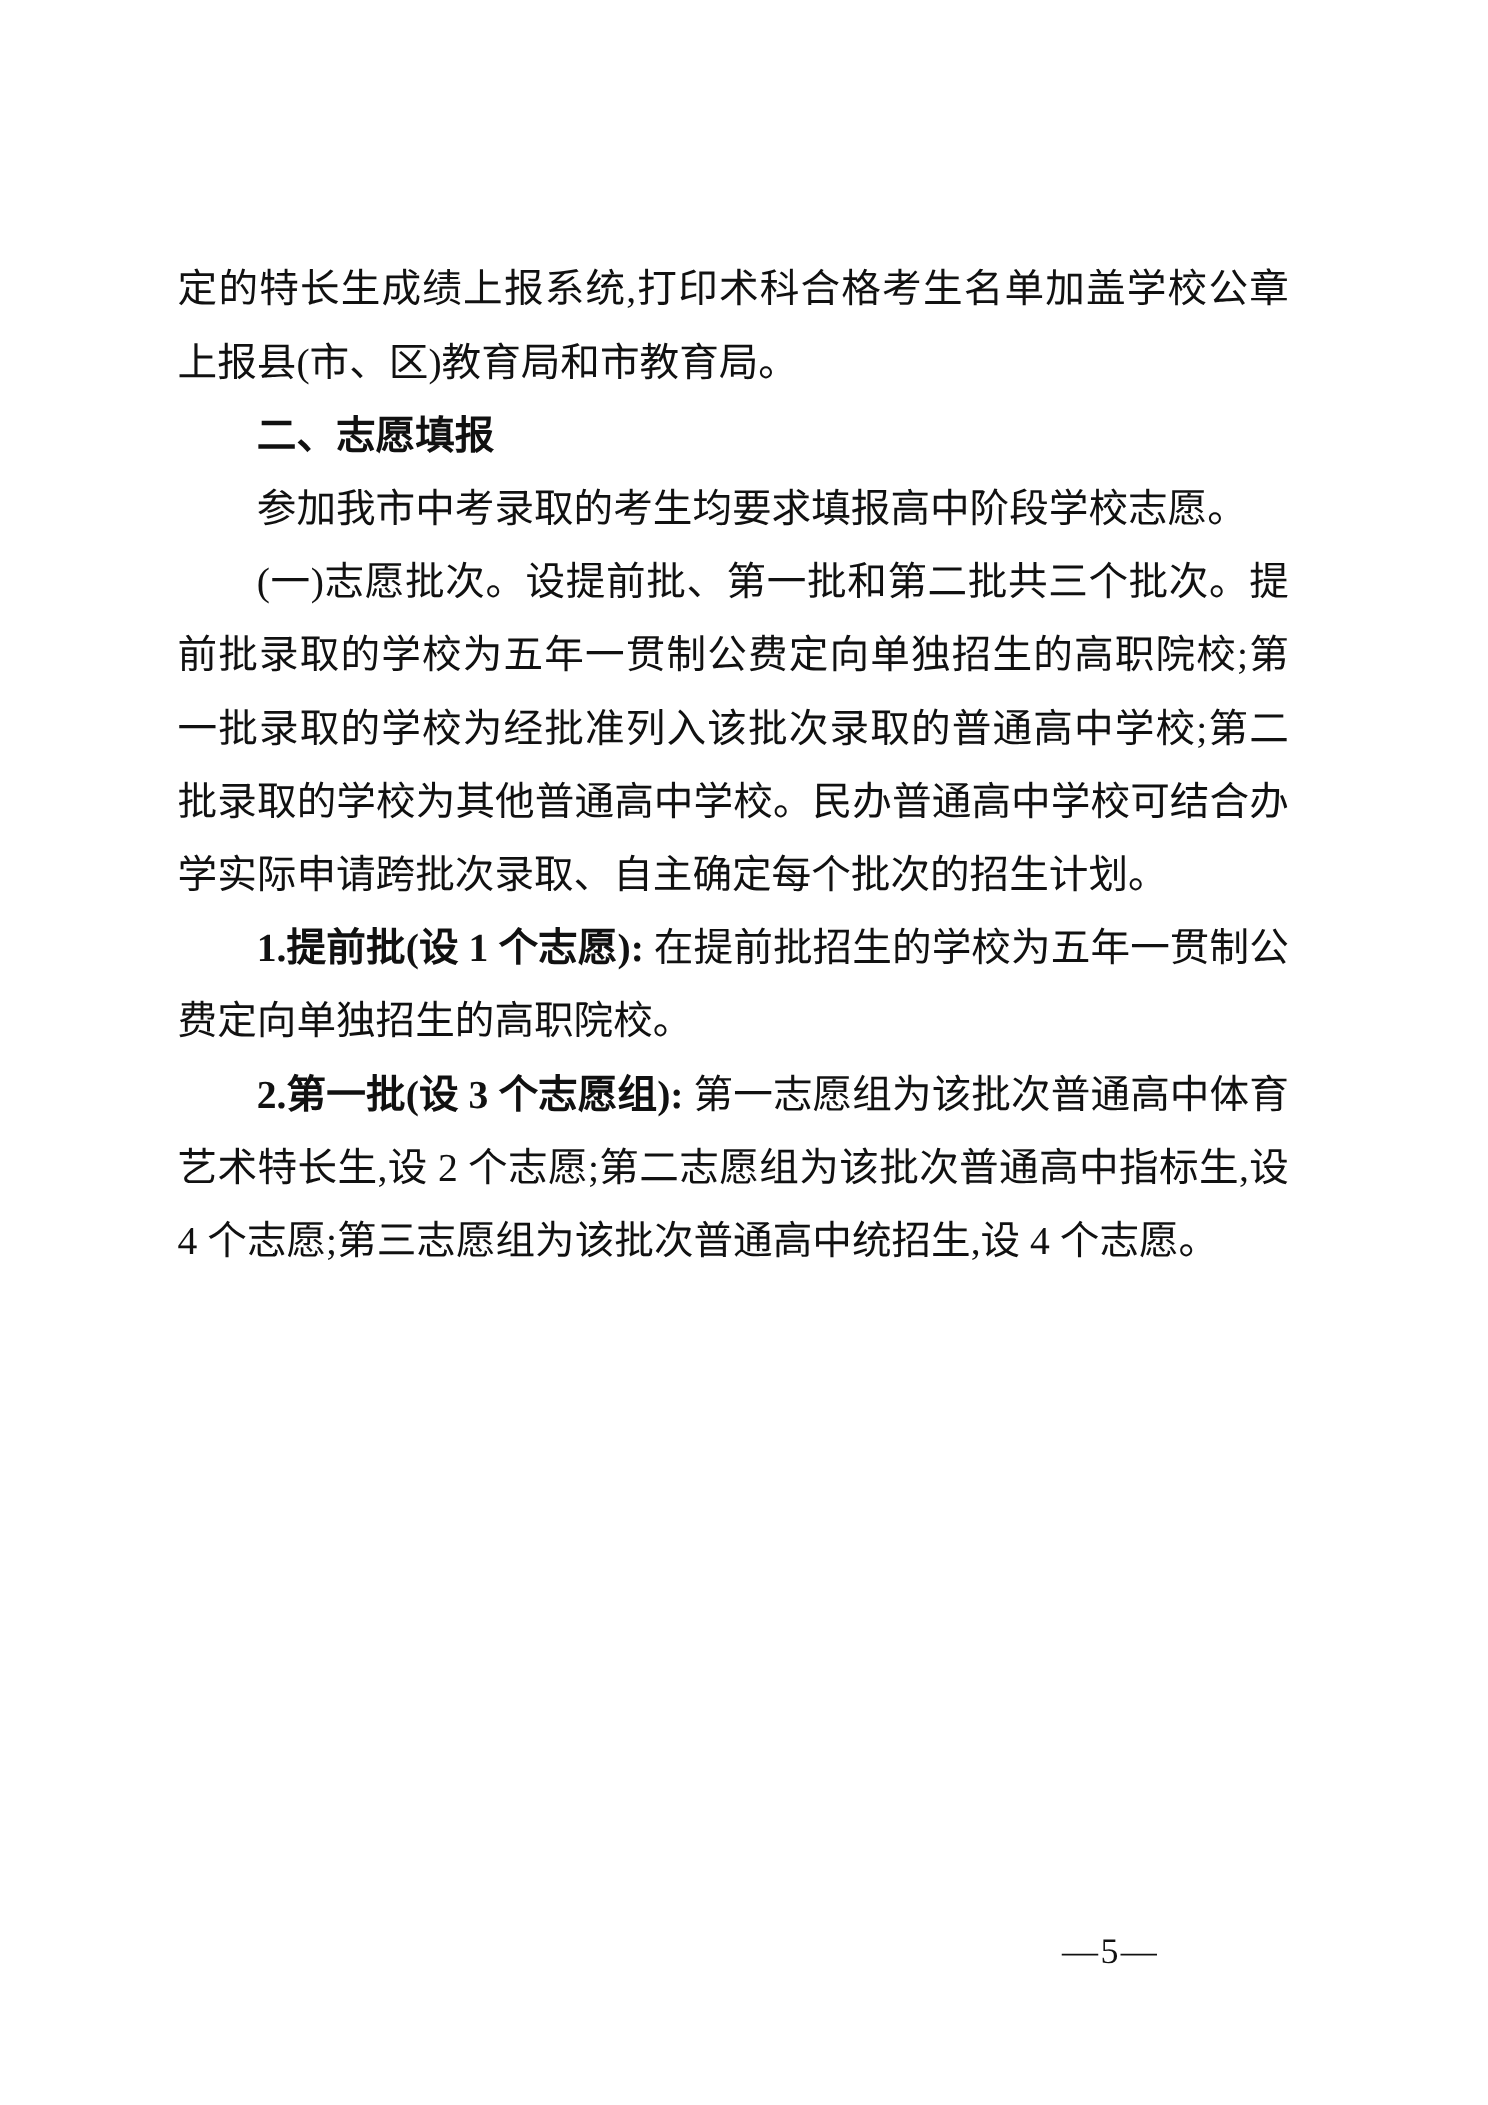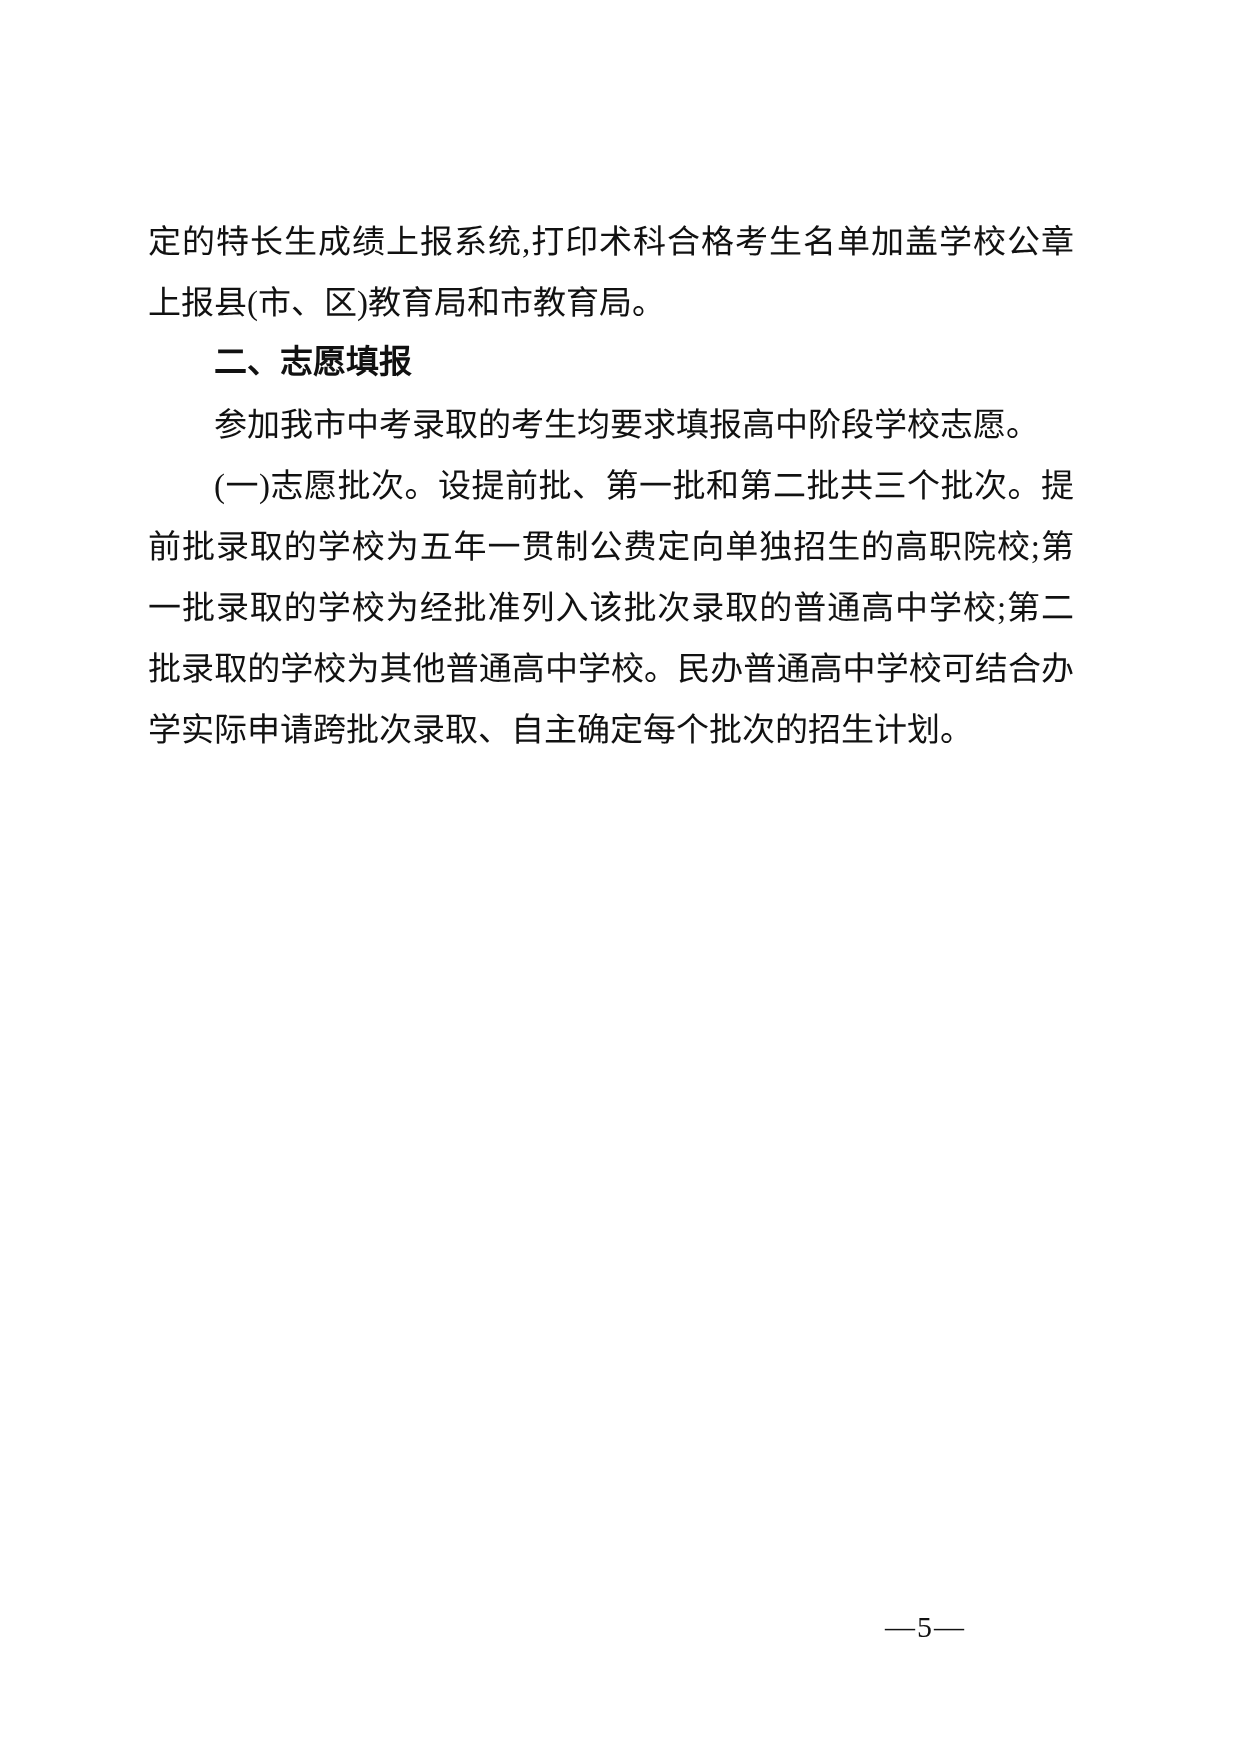--- a/index.html
+++ b/index.html
@@ -35,21 +35,21 @@
     text-indent: 0;
   }
   .lead {
     font-weight: bold;
   }
   .heading {
     margin: 0;
     padding: 0;
     text-indent: 66px;
     font-weight: bold;
-    font-family: Liberation Mono, monospace;
+    font-family: Liberation Serif, serif;
   }
   .footer-page-number {
     position: absolute;
     top: 1610px;
     right: 158px;
     font-size: 30px;
     line-height: 34px;
     letter-spacing: 2px;
     color: #111111;
   }
@@ -62,19 +62,21 @@
 
     <p class="para no-indent"><span>定的特长生成绩上报系统,打印术科合格考生名单加盖学校公章上报县(市、区)教育局和市教育局。</span></p>
 
 
     <p class="heading"><span>二、志愿填报</span></p>
 
     <p class="para"><span>参加我市中考录取的考生均要求填报高中阶段学校志愿。</span></p>
 
     <p class="para"><span>(一)志愿批次。设提前批、第一批和第二批共三个批次。提前批录取的学校为五年一贯制公费定向单独招生的高职院校;第一批录取的学校为经批准列入该批次录取的普通高中学校;第二批录取的学校为其他普通高中学校。民办普通高中学校可结合办学实际申请跨批次录取、自主确定每个批次的招生计划。</span></p>
 
+    <p class="para"><span class="lead">1.提前批(设 1 个志愿):</span><span> 在提前批招生的学校为五年一贯制公费定向单独招生的高职院校。</span></p>
 
+    <p class="para"><span class="lead">2.第一批(设 3 个志愿组):</span><span> 第一志愿组为该批次普通高中体育艺术特长生,设 2 个志愿;第二志愿组为该批次普通高中指标生,设 4 个志愿;第三志愿组为该批次普通高中统招生,设 4 个志愿。</span></p>
 
 
   </div>
 
   <div class="footer-page-number">—5—</div>
 </div>
 
 </body></html>

